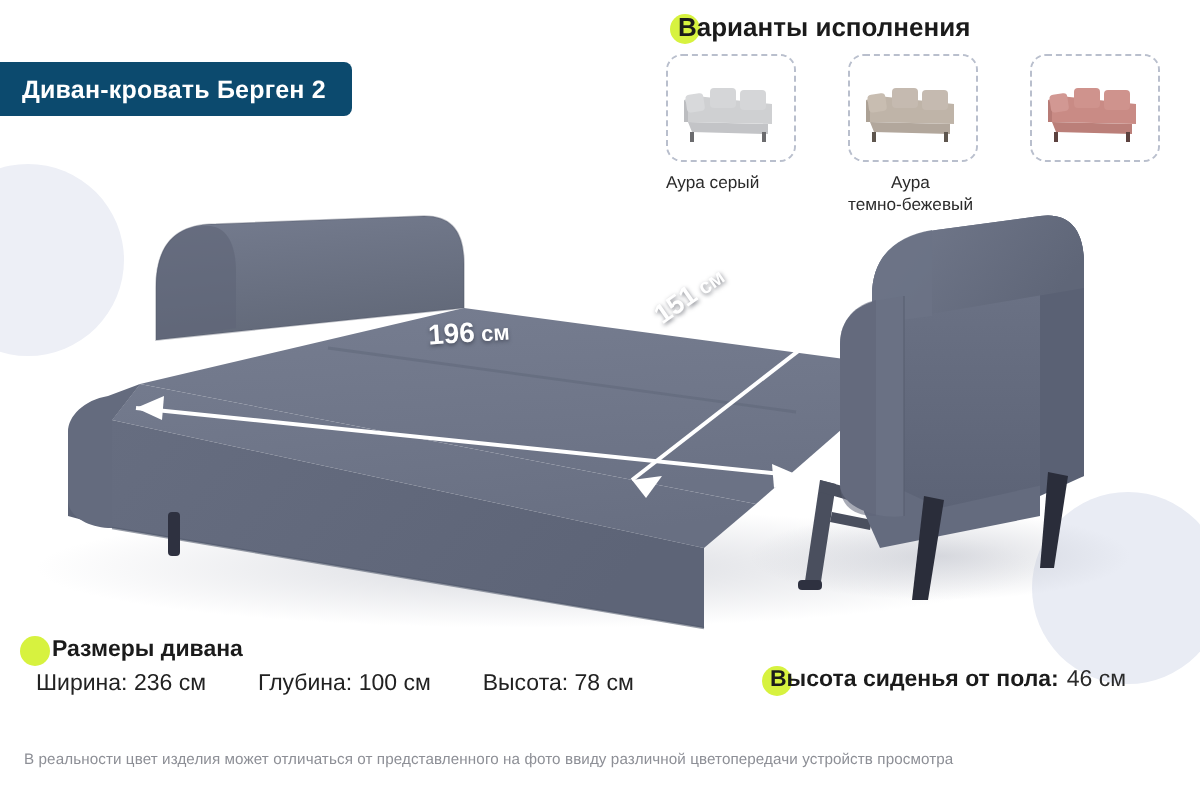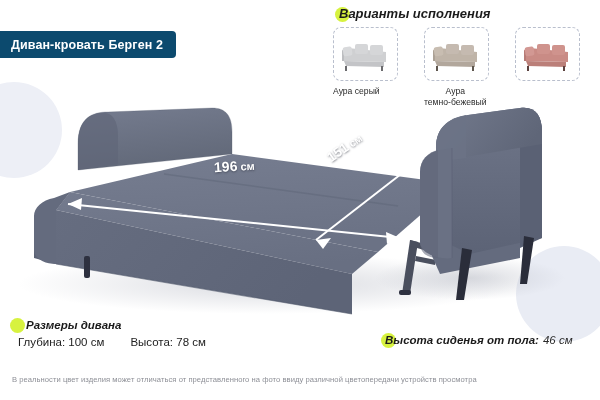--- a/index.html
+++ b/index.html
@@ -60,21 +60,20 @@
     letter-spacing: .1px;
     white-space: nowrap;
   }
 
   
   .dot-heading {
     position: absolute;
     display: flex;
     align-items: center;
     white-space: nowrap;
-    font-style: italic;
   }
   .dot-heading .dot {
     position: absolute;
     left: -4px;
     top: 50%;
     width: 15px;
     height: 15px;
     margin-top: -7px;
     border-radius: 50%;
     background: #d7f23f;
@@ -379,20 +378,24 @@
 
   </div>
 
   <div class="dot-heading" id="dims-heading">
     <span class="dot"></span>
     <span class="label">Размеры дивана</span>
   </div>
 
   <div id="measurements">
     <div class="m">
+      <span>Ширина:</span>
+      <span>236 см</span>
+    </div>
+    <div class="m">
       <span>Глубина:</span>
       <span>100 см</span>
     </div>
     <div class="m">
       <span>Высота:</span>
       <span>78 см</span>
     </div>
   </div>
 
   <div class="dot-heading" id="seat-heading">

